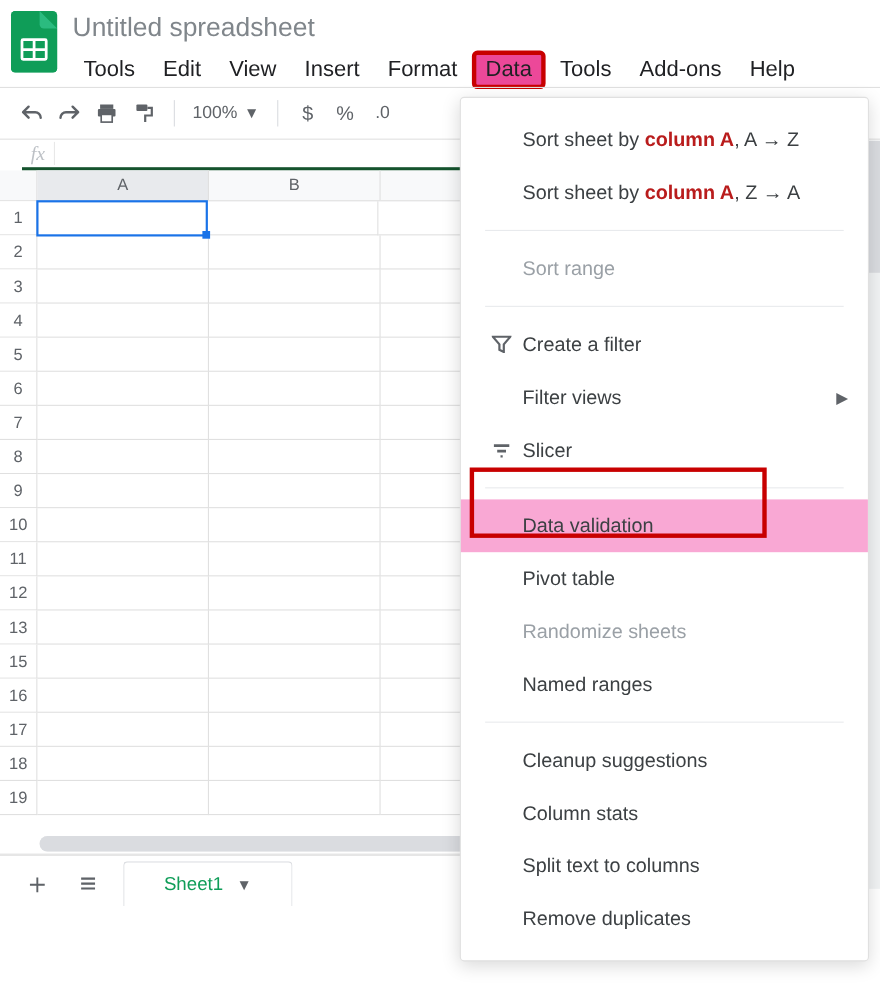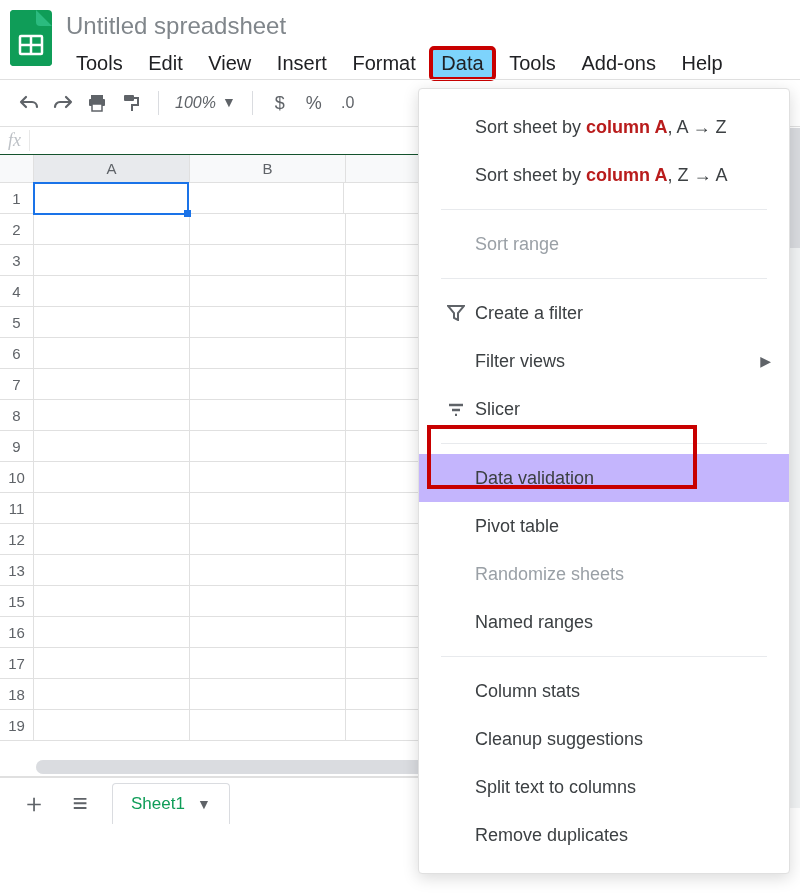--- a/index.html
+++ b/index.html
@@ -15,62 +15,62 @@
   .header { display: flex; align-items: flex-start; padding: 10px 10px 0 10px; }
   .logo {
     width: 42px; height: 56px; background: #0f9d58; border-radius: 4px;
     position: relative; margin-right: 14px; flex: 0 0 auto;
   }
   .logo svg { position:absolute; top:0; left:0; }
   .title-area { flex: 1; }
   .doc-title { font-size: 24px; color: #80868b; margin-top:2px; }
   .menubar { margin-top: 8px; font-size: 20px; color:#202124; }
   .menubar .item { display:inline-block; padding:4px 10px; cursor:pointer; }
-  .menubar .item.active { background:#7dd3fc; border-radius:3px; }
+  .menubar .item.active { background:#ec4899; border-radius:3px; }
   .highlight-red { outline:4px solid #c80000; outline-offset:-2px; }
   .toolbar {
     border-top:1px solid #e0e0e0; border-bottom:1px solid #e0e0e0;
     height:48px; display:flex; align-items:center; padding:0 12px; font-size:16px; color:#5f6368;
     position:relative;
   }
   .tbtn { width:34px; height:34px; display:flex; align-items:center; justify-content:center; cursor:pointer; }
   .divider { width:1px; height:24px; background:#dadce0; margin:0 10px; }
-  .zoom { display:flex; gap:6px; padding:0 6px;font-style:italic; }
-  .fx-row { height:28px; border-bottom:1px solid #14532d; display:flex; align-items:center; }
+  .zoom { display:flex; gap:6px; padding:0 6px; }
+  .fx-row { height:28px; border-bottom:3px solid #14532d; display:flex; align-items:center;margin-left:20px; }
   .fx { width:30px; text-align:center; font-style:italic; color:#bdc1c6; border-right:1px solid #e8e8e8; font-family:serif; font-size:18px;}
   .grid-wrap { position:relative; height:622px; border-bottom:1px solid #e0e0e0; }
   .colheads { display:flex; height:28px; background:#f8f9fa; border-bottom:1px solid #e0e0e0; font-size:15px; color:#5f6368;}
   .corner { width:34px; border-right:1px solid #e0e0e0; }
   .colh { width:156px; text-align:center; line-height:28px; border-right:1px solid #e0e0e0;}
   .colh.sel { background:#e8eaed; }
   .rows { }
   .row { display:flex; height:31px; }
   .rowh { width:34px; border-right:1px solid #e0e0e0; border-bottom:1px solid #e0e0e0;
     text-align:center; line-height:31px; font-size:15px; color:#5f6368; background:#fff;}
   .cell { width:156px; border-right:1px solid #e0e0e0; border-bottom:1px solid #e0e0e0;}
   .cell.sel { border:2px solid #1a73e8; position:relative; margin:-1px; }
   .cell.sel::after { content:""; position:absolute; right:-4px; bottom:-4px; width:7px; height:7px; background:#1a73e8; }
   .hscroll { position:absolute; left:36px; right:6px; bottom:2px; height:14px; background:#f1f3f4; border-radius:7px;}
   .hscroll .thumb { position:absolute; left:0; top:0; width:58%; height:100%; background:#dadce0; border-radius:7px;}
   .bottombar { height:52px; display:flex; align-items:center; gap:18px; padding:0 20px; border-top:1px solid #e0e0e0;}
   .addsheet, .allsheets { font-size:26px; color:#5f6368; cursor:pointer; width:28px; text-align:center;}
   .tab {
     border:1px solid #dadce0; border-bottom:none; border-radius:4px 4px 0 0;
-    padding:10px 18px; display:flex; align-items:center; gap:12px; font-size:17px;
+    padding:10px 36px; display:flex; align-items:center; gap:12px; font-size:17px;
     color:#0f9d58; font-weight:500; cursor:pointer;
   }
   .caret-down { font-size:14px; color:#5f6368;}
   .dropdown {
     position:absolute; left:418px; top:88px; width:372px; background:#fff;
     border:1px solid #e0e0e0; border-radius:4px; box-shadow:0 4px 16px rgba(0,0,0,0.15);
     padding:14px 0; z-index:10; font-size:18px;
   }
   .dd-item { display:flex; align-items:center; height:48px; padding:0 22px 0 22px; cursor:pointer; position:relative;}
   .dd-item.disabled { color:#9aa0a6; cursor:default;}
-  .dd-item.hover { background:#c4b5fd; }
+  .dd-item.hover { background:#f9a8d4; }
   .dd-icon { width:30px; display:flex; justify-content:center; color:#5f6368;}
   .dd-label { flex:1; padding-left:4px;}
   .dd-sub { position:absolute; right:18px; color:#5f6368; font-size:14px;}
   .dd-sep { height:1px; background:#e8eaed; margin:10px 22px; }
   .box-highlight {
     position:absolute; border:4px solid #c80000; pointer-events:none;
   }
   .vscroll { position:absolute; right:0; top:128px; width:10px; height:680px; background:#f1f3f4;}
   .vscroll .thumb { width:100%; height:120px; background:#dadce0; }
   b.black { color:#b91c1c; font-weight:700;}
@@ -329,25 +329,25 @@
     <span class="dd-icon"></span>
     <span class="dd-label">Randomize sheets</span>
   </div>
   <div class="dd-item">
     <span class="dd-icon"></span>
     <span class="dd-label">Named ranges</span>
   </div>
   <div class="dd-sep"></div>
   <div class="dd-item">
     <span class="dd-icon"></span>
+    <span class="dd-label">Cleanup suggestions</span>
+  </div>
+  <div class="dd-item">
+    <span class="dd-icon"></span>
     <span class="dd-label">Column stats</span>
-  </div>
-  <div class="dd-item">
-    <span class="dd-icon"></span>
-    <span class="dd-label">Cleanup suggestions</span>
   </div>
   <div class="dd-item">
     <span class="dd-icon"></span>
     <span class="dd-label">Split text to columns</span>
   </div>
   <div class="dd-item">
     <span class="dd-icon"></span>
     <span class="dd-label">Remove duplicates</span>
   </div>
 

